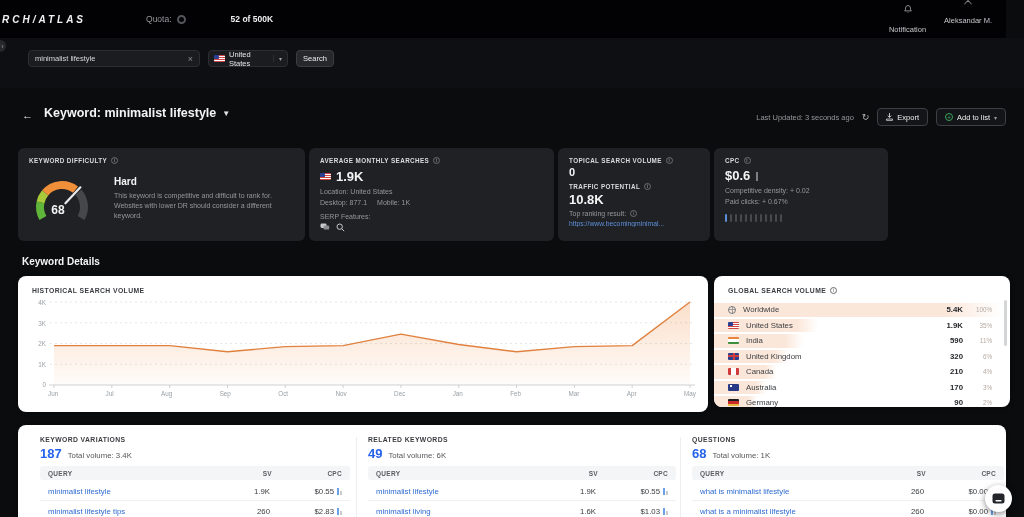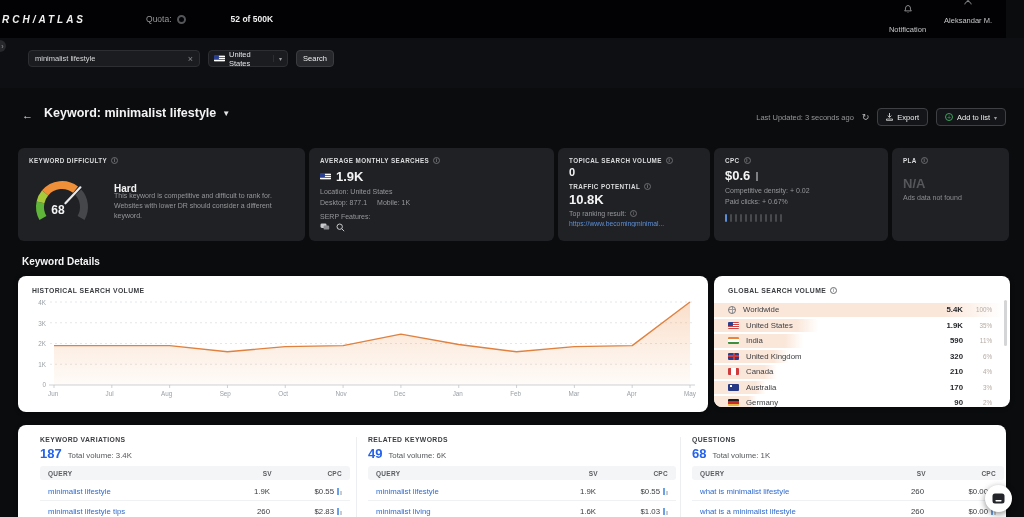--- a/index.html
+++ b/index.html
@@ -56,21 +56,21 @@
   .refresh-icon { font-size:9px; color:#b4b5b8; cursor:pointer; }
   .btn-dark { display:flex; align-items:center; gap:4px; height:18px; padding:0 8px; background:#141518; border:1px solid #3e4044; border-radius:4px; color:#eceded; font-size:7.5px; cursor:pointer; }
   .plus-circle { width:8px; height:8px; border:1px solid #3aa55c; border-radius:50%; color:#3aa55c; font-size:7px; line-height:7px; display:flex; align-items:center; justify-content:center; }
   
   .cards { position:absolute; top:148px; left:18px; display:flex; gap:4px; }
   .mcard { background:#1f2124; border-radius:6px; height:93px; padding:9px 11px; position:relative; }
   .mc-title { font-size:6.3px; font-weight:bold; letter-spacing:.4px; color:#dadbdd; display:flex; align-items:center; gap:4px; }
   .info { width:7px; height:7px; border:1px solid #6b6d70; border-radius:50%; color:#8a8b8e; font-size:4.5px; display:inline-flex; align-items:center; justify-content:center; flex:none; font-style:normal; }
   .card-difficulty { width:287px; }
   .gauge-wrap { position:absolute; left:14px; top:22px; width:60px; height:58px; }
-  .hard-label { position:absolute; left:96px; top:28px; font-size:10px; font-weight:bold; color:#f4f4f5;margin-top:7px; }
+  .hard-label { position:absolute; left:96px; top:28px; font-size:10px; font-weight:bold; color:#f4f4f5; }
   .hard-desc { position:absolute; left:96px; top:43px; width:172px; font-size:7px; line-height:1.4; color:#96979a; }
   .card-searches { width:245px; }
   .big-val { font-size:13px; font-weight:bold; color:#f4f4f5; }
   .val-row { display:flex; align-items:center; gap:5px; margin-top:5px; }
   .sub { font-size:7px; color:#96979a; margin-top:4px; }
   .serp-icons { display:flex; gap:6px; margin-top:3px; }
   .card-topical { width:152px; }
   .tp-val { font-size:11px; font-weight:bold; color:#f4f4f5; margin:2px 0 5px; }
   .tp-val2 { font-size:13px; font-weight:bold; color:#f4f4f5; margin:2px 0 3px; }
   .link { font-size:6.8px; color:#5e8fd8; text-decoration:none; display:block; margin-top:3px; white-space:nowrap; overflow:hidden; }
@@ -288,28 +288,20 @@
           <i></i>
           <i></i>
           <i></i>
           <i></i>
           <i></i>
           <i></i>
           <i></i>
       </div>
     </div>
 
-    <div class="mcard card-pla">
-      <div class="mc-title">
-          <span>PLA</span>
-          <span class="info">i</span>
-        </div>
-      <div class="na-val">N/A</div>
-      <div class="na-note">Ads data not found</div>
-    </div>
   </div>
 
   <div class="kd-title">Keyword Details</div>
 
   <div class="white-card hist-card">
     <div class="card-h">
         <span>HISTORICAL SEARCH VOLUME</span>
       </div>
     <span class="ytick" style="top:23px">4K</span>
     <span class="ytick" style="top:44px">3K</span>

